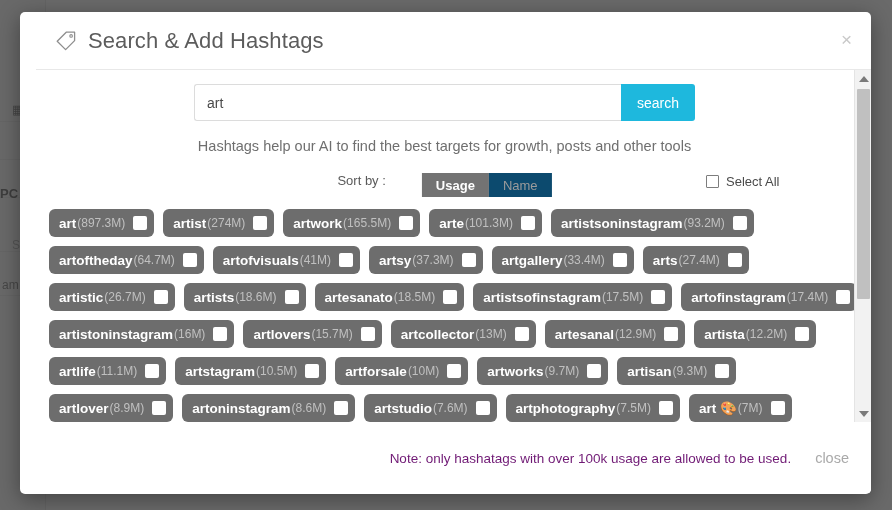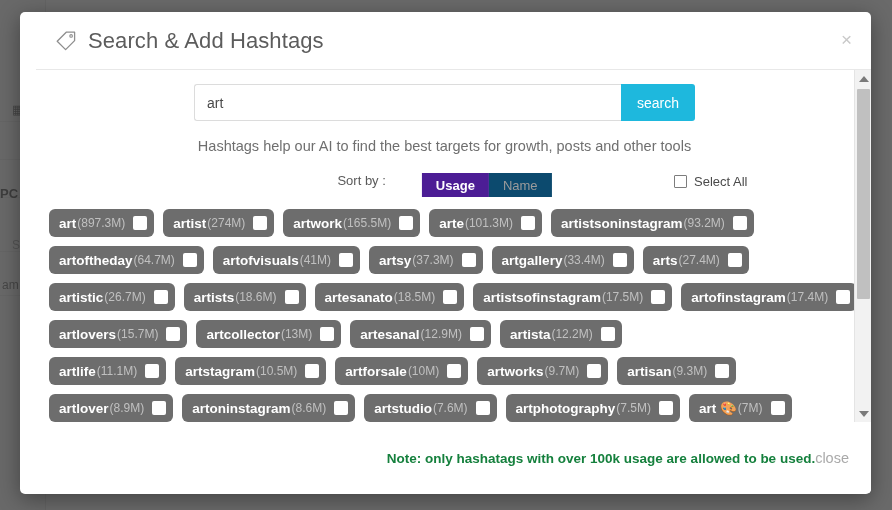--- a/index.html
+++ b/index.html
@@ -150,25 +150,25 @@
     font-size: 13px; color: #5a5a5a; margin-right: 8px;
   }
   .seg {
     border: none;
     height: 24px;
     padding: 0 14px;
     font-size: 13px;
     font-family: "Liberation Sans", sans-serif;
     cursor: pointer;
   }
-  .seg.active { background: #4c1d95; color: #fff; font-weight: bold; margin-left: 28px; }
+  .seg.active { background: #737373; color: #fff; font-weight: bold; margin-left: 28px; }
   .seg.inactive { background: #0c4a6e; color: #9b9b9b; }
   #select-all-wrap {
     position: absolute;
-    left: 638px; top: 1px;
+    left: 670px; top: 1px;
     display: flex; align-items: center;
     font-size: 13px; color: #4a4a4a;
     cursor: pointer;
   }
   #select-all-box {
     width: 13px; height: 13px;
     border: 1px solid #7d7d7d;
     background: #fff;
     margin-right: 7px;
     border-radius: 1px;
@@ -242,22 +242,22 @@
     height: 71px;
     background: #fff;
   }
   #footer-inner {
     position: absolute;
     right: 22px; top: 28px;
     display: flex; align-items: center;
   }
   #footer-note {
     font-size: 13.5px;
-    color: #15803d;
-    font-weight: bold;
+    color: #701a75;
+    margin-right: 24px;
   }
   #close-btn {
     font-size: 14.5px;
     color: #a9a9a9;
     background: none; border: none;
     cursor: pointer;
     font-family: "Liberation Sans", sans-serif;
     padding: 0;
   }
 </style>
@@ -391,20 +391,25 @@
               <span class="tag-check"></span>
             </div>
             <div class="tag">
               <span class="tag-name">artofinstagram</span>
               <span class="tag-count">(17.4M)</span>
               <span class="tag-check"></span>
             </div>
           </div>
           <div class="tag-row">
             <div class="tag">
+              <span class="tag-name">artistoninstagram</span>
+              <span class="tag-count">(16M)</span>
+              <span class="tag-check"></span>
+            </div>
+            <div class="tag">
               <span class="tag-name">artlovers</span>
               <span class="tag-count">(15.7M)</span>
               <span class="tag-check"></span>
             </div>
             <div class="tag">
               <span class="tag-name">artcollector</span>
               <span class="tag-count">(13M)</span>
               <span class="tag-check"></span>
             </div>
             <div class="tag">

